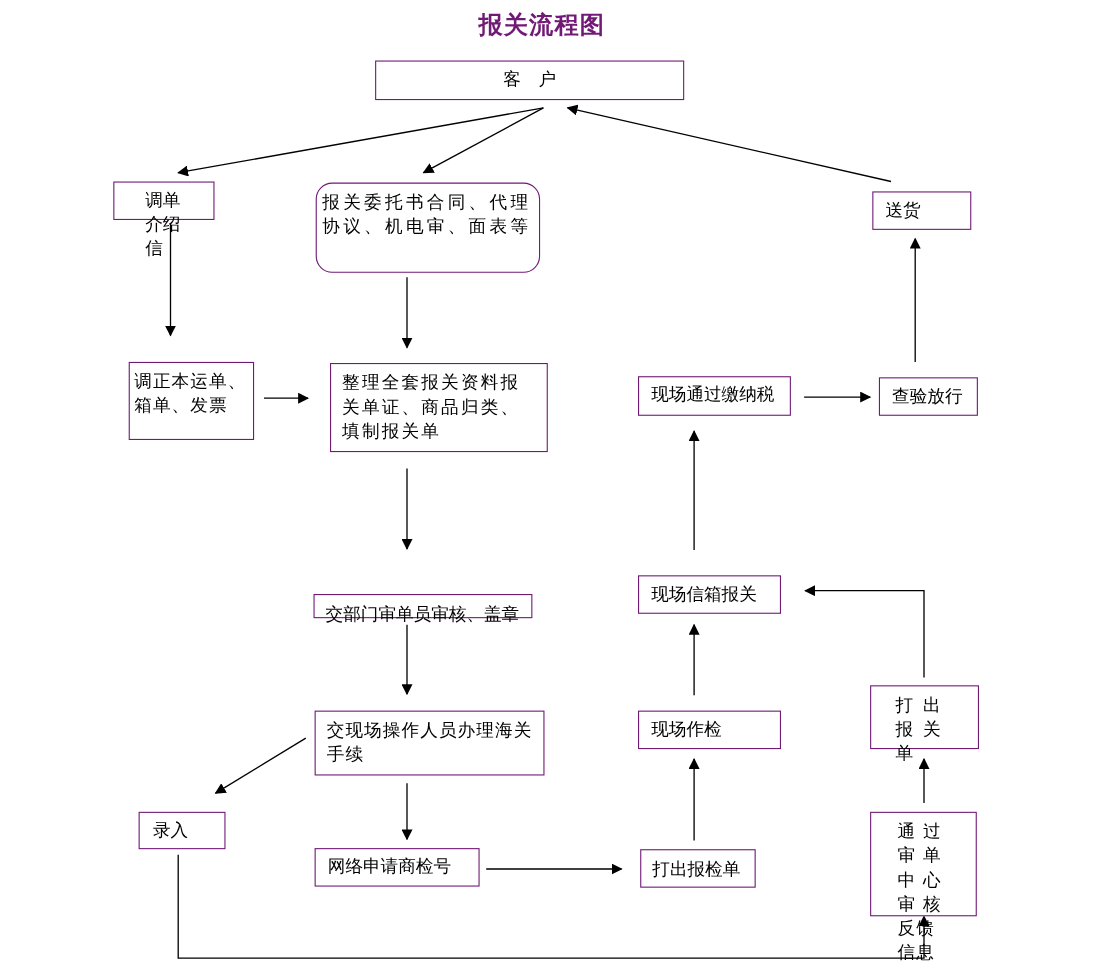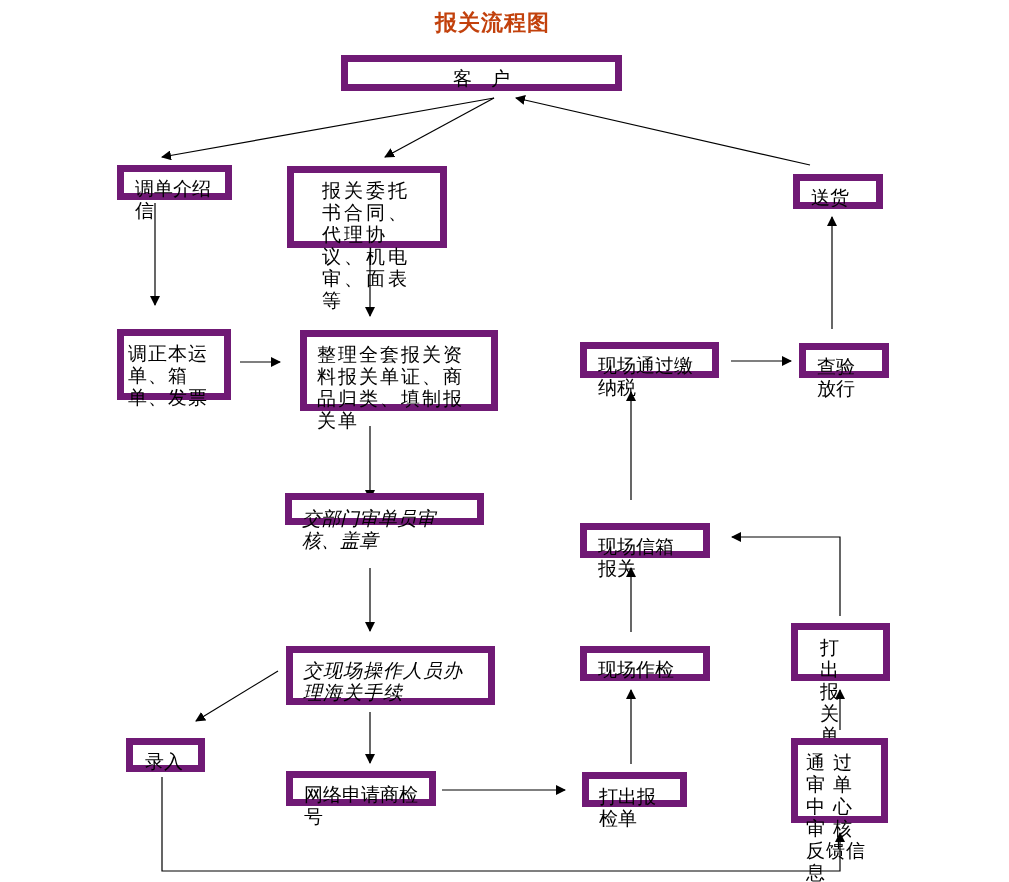--- a/index.html
+++ b/index.html
@@ -1,21 +1,21 @@
 <!DOCTYPE html>
 <html><head>
   <meta charset="utf-8">
   <style>
     html, body { margin: 0; padding: 0; background: #ffffff; }
     body { width: 1009px; height: 882px; position: relative; overflow: hidden;
            font-family: "DejaVu Sans", "Liberation Sans", sans-serif; color: #000; }
     .title { position: absolute; left: 0; width: 985px; top: 8px; text-align: center;
-             font-size: 22px; font-weight: bold; color: #c2410c; letter-spacing: 1px; }
-    .box { position: absolute; border: 7px solid #701a75; background: #fff; box-sizing: border-box;
-           font-size: 19px; line-height: 22px; padding: 6px 10px; }
+             font-size: 22px; font-weight: bold; color: #701a75; letter-spacing: 1px; }
+    .box { position: absolute; border: 1px solid #701a75; background: #fff; box-sizing: border-box;
+           font-size: 16px; line-height: 22px; padding: 6px 10px; }
     .box span { display: block; }
     .spaced { letter-spacing: 7px; }
     svg.links { position: absolute; left: 0; top: 0; }
   </style>
 </head>
 <body>
 
 <div class="title">报关流程图</div>
 
 <svg class="links" width="1009" height="882">
@@ -44,41 +44,41 @@
     <line x1="631" y1="500" x2="631" y2="392" marker-end="url(#ah)"></line>
     <line x1="731" y1="361" x2="791" y2="361" marker-end="url(#ah)"></line>
     <line x1="832" y1="329" x2="832" y2="217" marker-end="url(#ah)"></line>
   </g>
 </svg>
 
 <div class="box" style="left:341px;top:55px;width:281px;height:36px;text-align:center;padding:5px 0;">
   <span>客　户</span>
 </div>
 
-<div class="box" style="left:117px;top:165px;width:115px;height:35px;padding:5px 11px;">
+<div class="box" style="left:103px;top:165px;width:92px;height:35px;padding:5px 28px;">
   <span>调单介绍信</span>
 </div>
 
-<div class="box spaced" style="left:287px;top:166px;width:160px;height:82px;padding:6px 28px;letter-spacing:3px;">
+<div class="box spaced" style="left:287px;top:166px;width:204px;height:82px;padding:6px 5px;letter-spacing:3px;border-radius:15px;">
   <span>报关委托书合同、代理协议、机电审、面表等</span>
 </div>
 
 <div class="box" style="left:117px;top:329px;width:114px;height:71px;padding:6px 4px;letter-spacing:1px;">
   <span>调正本运单、箱单、发票</span>
 </div>
 
 <div class="box" style="left:300px;top:330px;width:198px;height:81px;padding:6px 10px;letter-spacing:2px;">
   <span>整理全套报关资料报关单证、商品归类、填制报关单</span>
 </div>
 
-<div class="box" style="left:285px;top:493px;width:199px;height:32px;padding:7px 10px;font-style:italic;">
+<div class="box" style="left:285px;top:540px;width:199px;height:22px;padding:7px 10px;">
   <span>交部门审单员审核、盖章</span>
 </div>
 
-<div class="box" style="left:286px;top:646px;width:209px;height:59px;padding:6px 10px;letter-spacing:1px;font-style:italic;">
+<div class="box" style="left:286px;top:646px;width:209px;height:59px;padding:6px 10px;letter-spacing:1px;">
   <span>交现场操作人员办理海关手续</span>
 </div>
 
 <div class="box" style="left:126px;top:738px;width:79px;height:34px;padding:5px 12px;">
   <span>录入</span>
 </div>
 
 <div class="box" style="left:286px;top:771px;width:150px;height:35px;padding:5px 11px;">
   <span>网络申请商检号</span>
 </div>
@@ -104,15 +104,15 @@
 </div>
 
 <div class="box" style="left:793px;top:174px;width:90px;height:35px;padding:5px 11px;">
   <span>送货</span>
 </div>
 
 <div class="box" style="left:791px;top:623px;width:99px;height:58px;padding:6px 22px;letter-spacing:2px;">
   <span>打 出 报 关 单</span>
 </div>
 
-<div class="box" style="left:791px;top:738px;width:97px;height:85px;padding:6px 8px;letter-spacing:1px;">
+<div class="box" style="left:791px;top:738px;width:97px;height:95px;padding:6px 24px;letter-spacing:1px;">
   <span>通 过 审 单 中 心 审 核 反馈信息</span>
 </div>
 
 </body></html>

